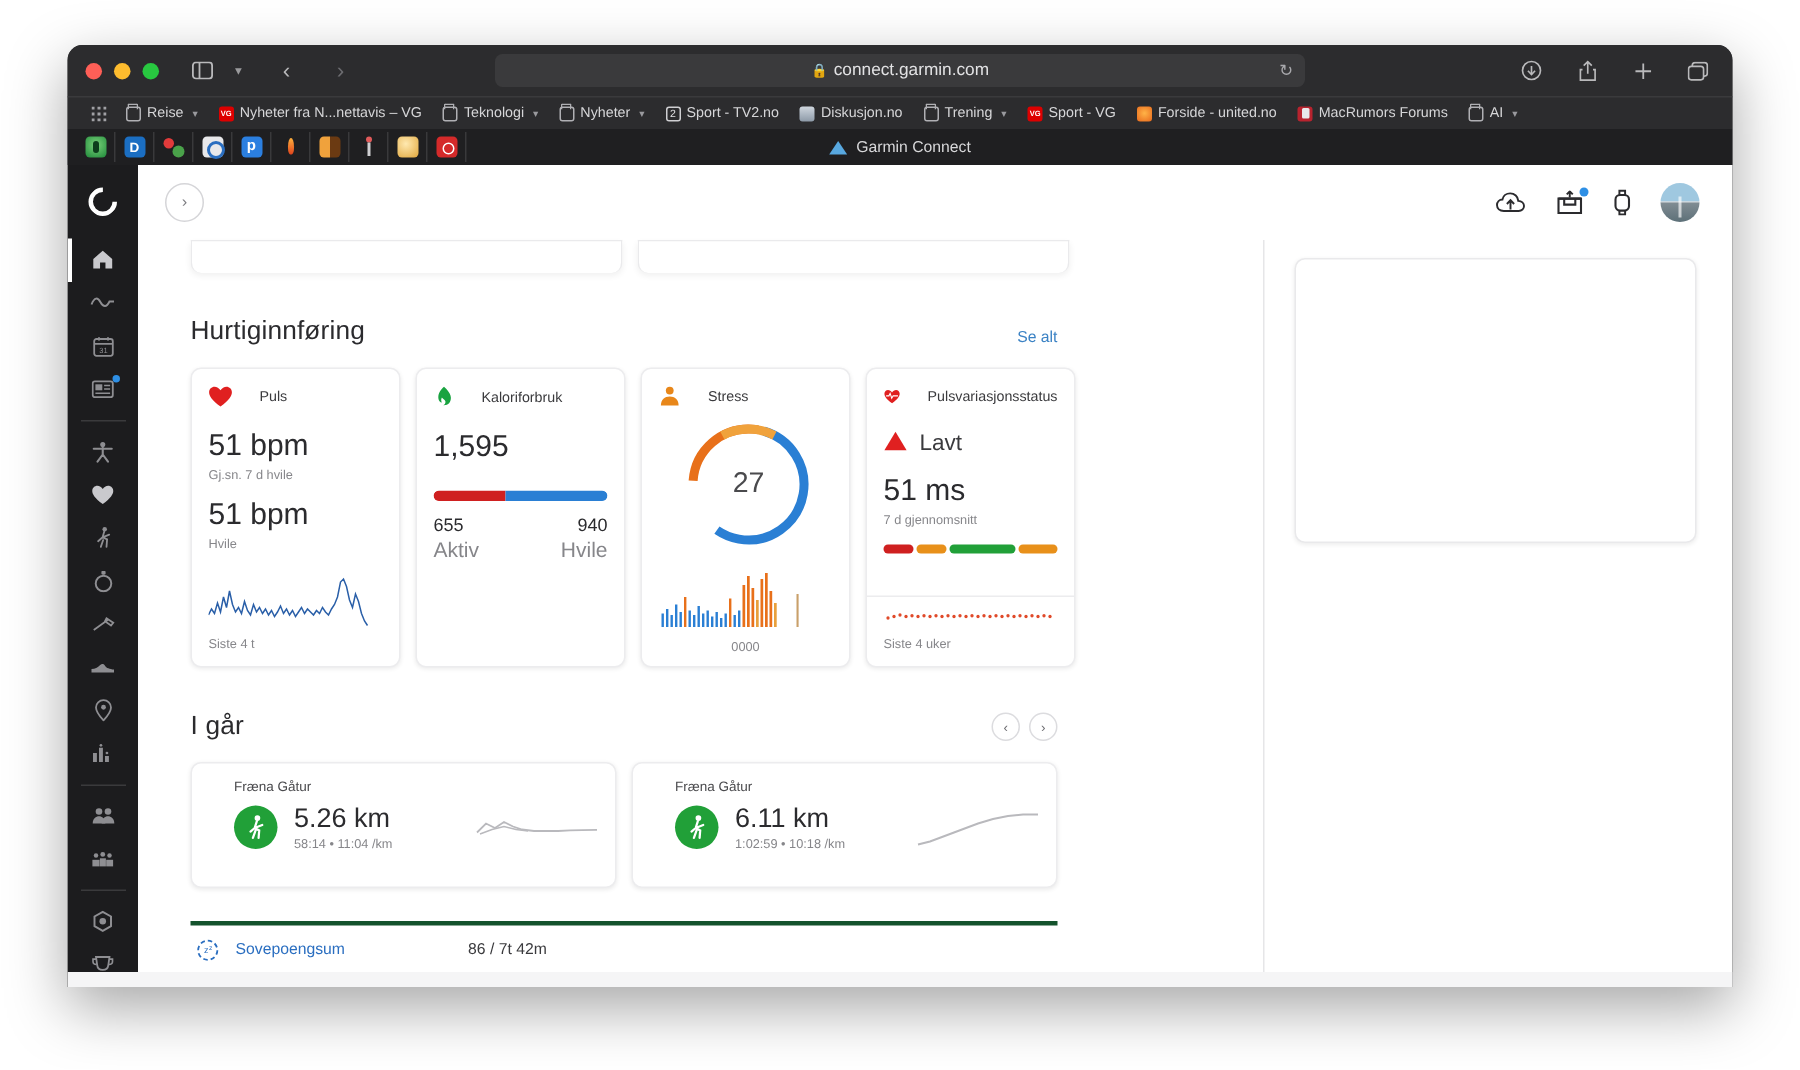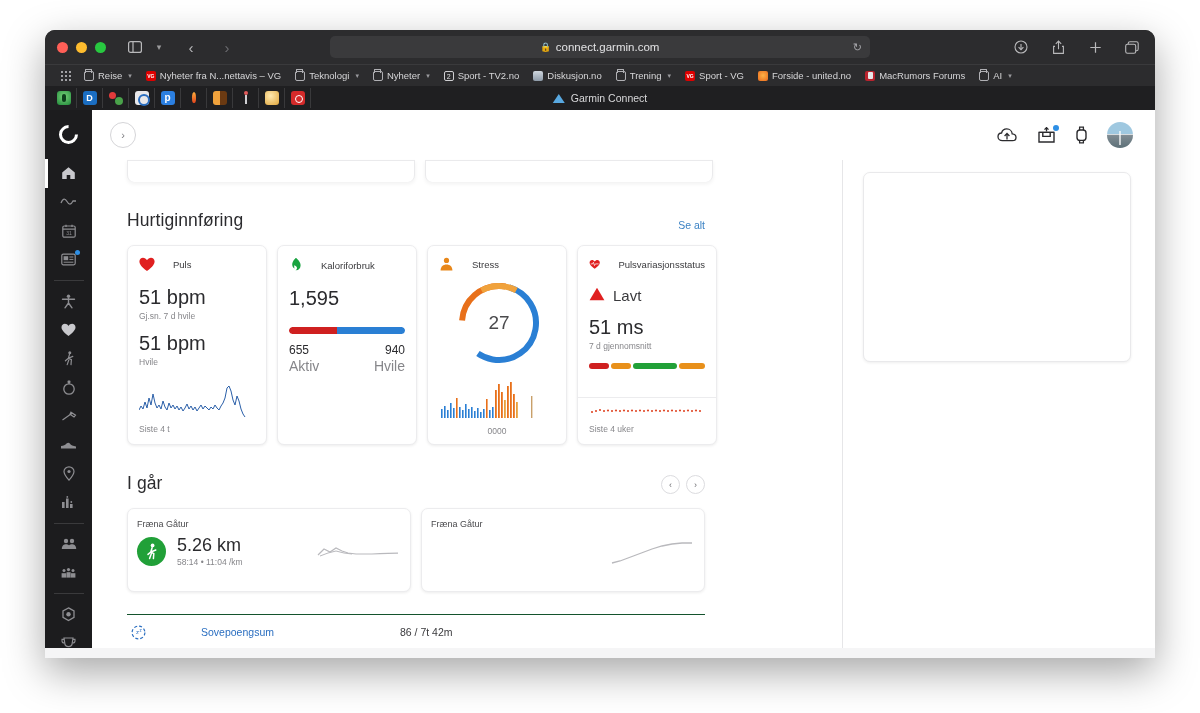--- a/index.html
+++ b/index.html
@@ -317,21 +317,21 @@
   .hrv-bar { display: flex; height: 6px; gap: 2px; margin-top: 12px; }
   .hrv-bar span { border-radius: 3px; display:block; }
   .ql-divider { position:absolute; left:0; right:0; bottom: 46px; height:1px; background:#ececee;}
 
   
   .act-row { display: flex; gap: 10px; }
   .act-card {
     width: 284px; height: 84px;
     background: #fff; border: 1px solid #ececee; border-radius: 7px;
     box-shadow: 0 1px 3px rgba(0,0,0,.08);
-    padding: 10px 9px; position: relative; overflow: hidden;
+    padding: 10px 28px; position: relative; overflow: hidden;
   }
   .act-name { font-size: 9px; color: #4a4a4d; }
   .act-body { display: flex; align-items: center; gap: 11px; margin-top: 7px;}
   .act-ico {
     width: 29px; height: 29px; border-radius: 50%;
     background: #21a038; display: flex; align-items: center; justify-content: center;
     flex: 0 0 auto;
   }
   .act-dist { font-size: 18px; color: #2b2b2e; line-height: 1.05; font-weight: 400;}
   .act-meta { font-size: 8.5px; color: #86868a; margin-top: 2px;}
@@ -342,23 +342,22 @@
     width: 19px; height: 19px; border-radius: 50%;
     border: 1px solid #dcdcdf; color: #6d6d71; font-size: 9px;
     display: flex; align-items: center; justify-content: center;
   }
 
   
   .sum-list { width: 578px; margin-top: 22px; }
   .sum-row {
     display: flex; align-items: center;
     height: 35px;
-    border-top: 1px solid #14532d;
+    border-top: 3px solid #14532d;
     padding: 0 4px;
-    gap: 44px;
   }
   .sum-row:last-child { border-bottom: 1px solid #ececee; }
   .sum-ico { width: 26px; display:flex; align-items:center; color:#2a6ec0;}
   .sum-name { font-size: 10.5px; color: #2a6ec0; width: 155px;}
   .sum-val { font-size: 10.5px; color: #3a3a3d; }
 
   
   .bottom-fade {
     position: absolute; left: 0; right: 0; bottom: 0; height: 10px;
     background: #f5f5f6;
@@ -883,20 +882,32 @@
                   </span>
                 </div>
                 <svg class="act-spark" width="84" height="26" viewBox="0 0 84 26">
                   <polyline fill="none" stroke="#b9b9bd" stroke-width="1.2" points="2,14 8,8 14,11 20,7 26,10 32,12 40,13 48,13 56,13 64,12.6 72,12.4 82,12.2"></polyline>
                   <polyline fill="none" stroke="#b9b9bd" stroke-width="1" points="4,15 12,12 20,10 28,12 36,13"></polyline>
                 </svg>
               </div>
 
               <div class="act-card">
                 <div class="act-name">Fræna Gåtur</div>
+                <div class="act-body">
+                  <span class="act-ico">
+                    <svg width="14" height="17" viewBox="0 0 14 17">
+                        <circle cx="7.6" cy="2.4" r="1.9" fill="#fff"></circle>
+                        <path d="M7.2 4.6 L5.8 9 L8.8 10.6 L8.4 15.6 M5.8 9 L3 11.4 M5.8 9 L10.8 7 M6.4 10.6 L4.6 15.6" stroke="#fff" stroke-width="1.5" fill="none" stroke-linecap="round"></path>
+                      </svg>
+                  </span>
+                  <span>
+                    <div class="act-dist">6.11 km</div>
+                    <div class="act-meta">1:02:59 • 10:18 /km</div>
+                  </span>
+                </div>
                 <svg class="act-spark" width="84" height="26" viewBox="0 0 84 26">
                   <polyline fill="none" stroke="#b9b9bd" stroke-width="1.3" points="2,22 10,20 18,17 26,14 34,11 42,8 52,5 62,3 72,2 82,2"></polyline>
                 </svg>
               </div>
             </div>
 
             <div class="sum-list">
               <div class="sum-row">
                 <span class="sum-ico">
                   <svg width="15" height="15" viewBox="0 0 15 15">

